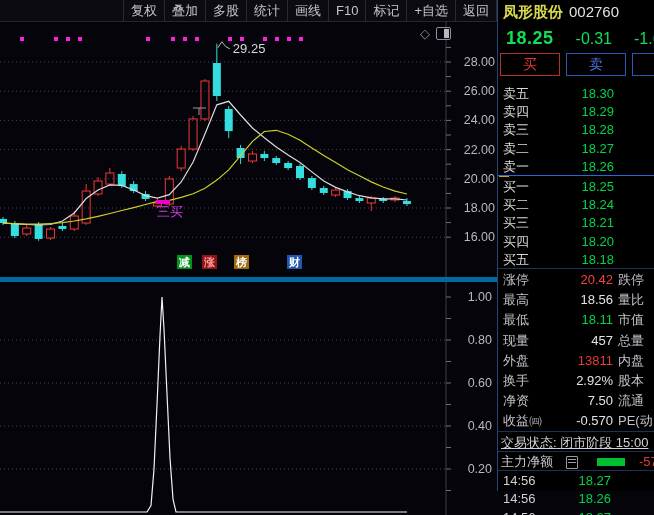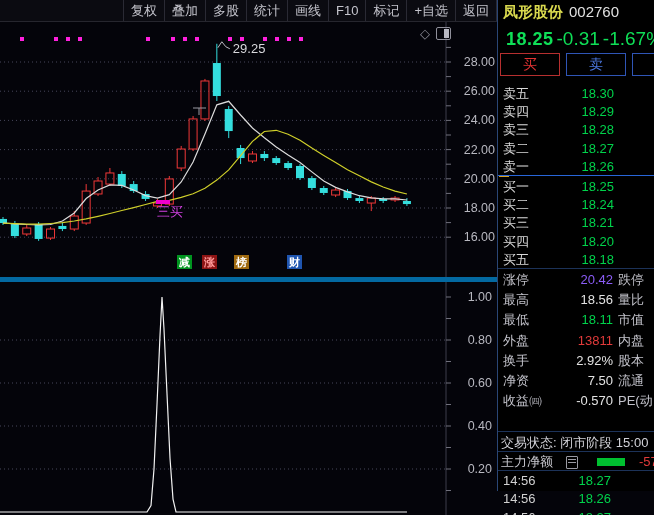--- a/index.html
+++ b/index.html
@@ -29,21 +29,21 @@
          font-weight:bold;cursor:default;}
 
   
   .right-panel{position:absolute;top:0;left:497px;width:157px;height:491px;background:#000;
                border-left:1px solid #2a4676;font-size:13px;}
   .rp-title{top:3px;left:5px;right:0;position:absolute;white-space:nowrap;}
   .stock-name{color:#d9d94e;font-size:15px;font-weight:bold;}
   .stock-code{color:#e0e0e0;font-size:15px;margin-left:6px;}
   .rp-price{top:28px;left:8px;right:0;position:absolute;white-space:nowrap;color:#0fdf57;}
   .cur-price{font-size:18px;font-weight:bold;letter-spacing:.5px;}
-  .chg{font-size:19px;margin-left:3px;}
+  .chg{font-size:16px;margin-left:22px;}
   .rp-buttons{top:53px;left:0;right:0;height:24px;position:absolute;}
   .rp-btn{position:absolute;top:0;height:21px;width:58px;background:transparent;
           font-size:14px;line-height:21px;text-align:center;cursor:pointer;}
   .btn-buy{left:2px;border:1px solid #b62f2f;color:#e03333;}
   .btn-sell{left:68px;border:1px solid #2f55b6;color:#4b77e0;}
   .btn-cancel{left:134px;border:1px solid #2f55b6;color:#c8c8c8;width:58px;}
   .book{position:absolute;left:0;right:0;text-decoration:underline;}
   #sell-book{top:85px;} #buy-book{top:178px;}
   .book-row{position:relative;height:18.2px;line-height:18.2px;}
   .book-label{position:absolute;left:5px;color:#d8d8d8;}
@@ -51,21 +51,21 @@
   .mid-divider{position:absolute;top:175px;left:0;right:0;height:2px;}
   .mid-divider .blue{position:absolute;top:0;left:0;right:0;height:1px;background:#2866d8;}
   .mid-divider .gold{position:absolute;top:0;left:1px;width:10px;height:2px;background:#d8a020;}
   .hr{position:absolute;left:0;right:0;height:1px;background:#1c3258;}
   #stats{top:270px;position:absolute;left:0;right:0;}
   .stat-row{position:relative;height:20.2px;line-height:20.2px;white-space:nowrap;}
   .stat-label{position:absolute;left:5px;color:#c2c2ca;font-family:Liberation Serif, serif;}
   .stat-value{position:absolute;left:36px;width:79px;text-align:right;}
   .stat-label2{position:absolute;left:120px;color:#c2c2ca;}
   #status-row{top:433px;height:19px;line-height:19px;position:absolute;left:3px;right:0;
-              color:#d2d2d8;white-space:nowrap;overflow:hidden;}
+              color:#d2d2d8;white-space:nowrap;overflow:hidden;text-decoration:underline;}
   #zhuli-row{top:453px;height:17px;line-height:17px;position:absolute;left:3px;right:0;white-space:nowrap;}
   .zhuli-label{color:#c9c9d0;margin-top:28px;}
   .list-ic{position:absolute;left:65px;top:3px;width:10px;height:11px;border:1px solid #9a9aa2;border-radius:1px;}
   .list-ic:before{content:"";position:absolute;left:1px;right:1px;top:2px;height:1px;background:#9a9aa2;box-shadow:0 3px 0 #9a9aa2;}
   .zhuli-bar{position:absolute;left:96px;top:5px;width:28px;height:8px;background:#00c030;}
   .zhuli-value{position:absolute;left:138px;color:#e23b3b;}
   #tick-rows{top:472px;position:absolute;left:0;right:0;}
   .tick-row{position:relative;height:18.4px;line-height:18.4px;}
   .tick-time{position:absolute;left:5px;color:#d0d0d0;}
   .tick-price{position:absolute;left:40px;width:73px;text-align:right;color:#00d24b;}
@@ -347,32 +347,37 @@
         <div class="book-row">
           <span class="book-label">买五</span>
           <span class="book-price">18.18</span>
         </div>
       </div>
 
     <div class="hr" style="top:268px"></div>
     <div id="stats">
         <div class="stat-row">
           <span class="stat-label">涨停</span>
-          <span class="stat-value" style="color:#8b5cf6">20.42</span>
+          <span class="stat-value" style="color:#ef4444">20.42</span>
           <span class="stat-label2">跌停</span>
         </div>
         <div class="stat-row">
           <span class="stat-label">最高</span>
           <span class="stat-value" style="color:#e2e2e2">18.56</span>
           <span class="stat-label2">量比</span>
         </div>
         <div class="stat-row">
           <span class="stat-label">最低</span>
           <span class="stat-value" style="color:#00d24b">18.11</span>
           <span class="stat-label2">市值</span>
+        </div>
+        <div class="stat-row">
+          <span class="stat-label">现量</span>
+          <span class="stat-value" style="color:#e2e2e2">457</span>
+          <span class="stat-label2">总量</span>
         </div>
         <div class="stat-row">
           <span class="stat-label">外盘</span>
           <span class="stat-value" style="color:#e23b3b">13811</span>
           <span class="stat-label2">内盘</span>
         </div>
         <div class="stat-row">
           <span class="stat-label">换手</span>
           <span class="stat-value" style="color:#e2e2e2">2.92%</span>
           <span class="stat-label2">股本</span>

